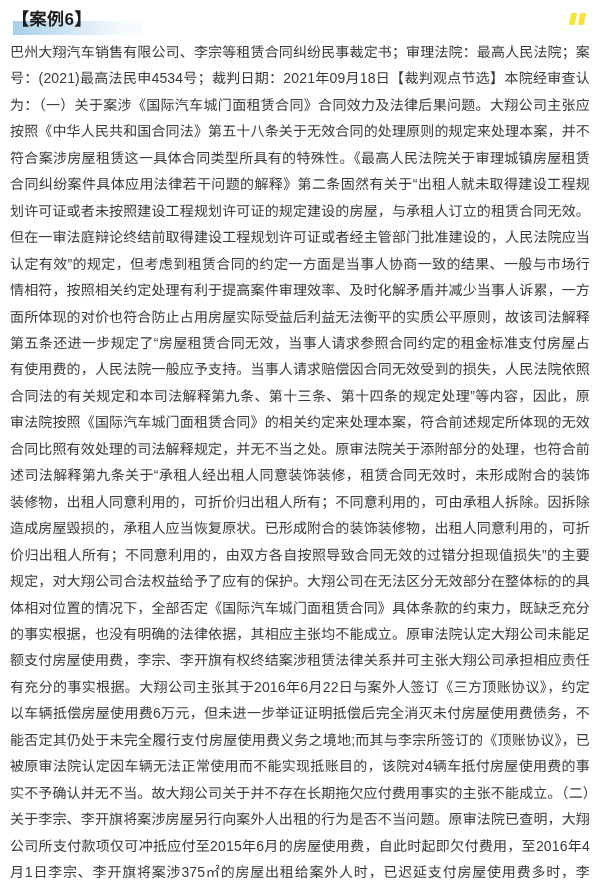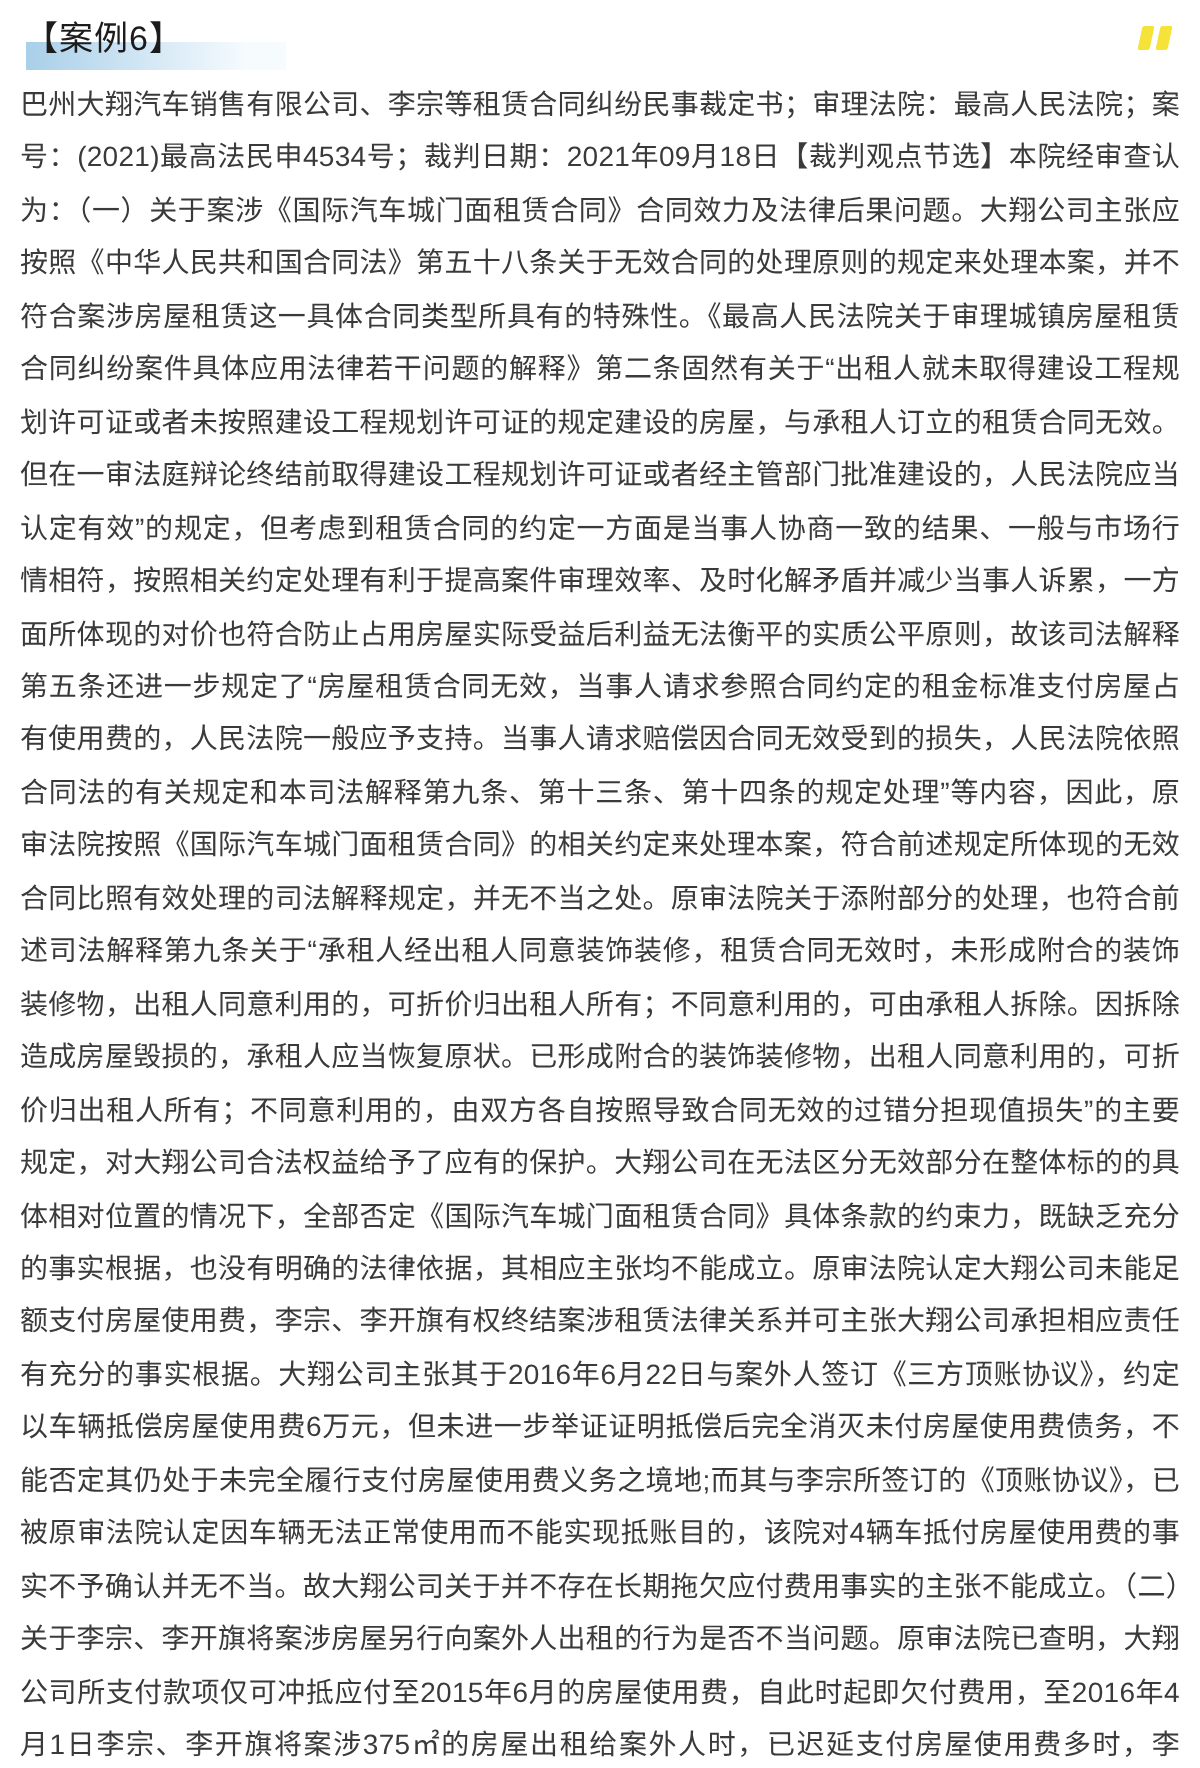--- a/index.html
+++ b/index.html
@@ -26,21 +26,21 @@
   }
   .header-row {
     position: relative;
     height: 38px;
   }
   .badge {
     position: absolute;
     left: 12px;
     top: 9px;
     font-size: 17px;
-    font-weight: normal;
+    font-weight: bold;
     color: var(--badge-text-color);
     line-height: 22px;
   }
   .badge-highlight {
     position: absolute;
     left: 1px;
     top: 12px;
     width: 130px;
     height: 14px;
     background: linear-gradient(90deg, var(--badge-highlight-from) 0%, var(--badge-highlight-to) 85%);

